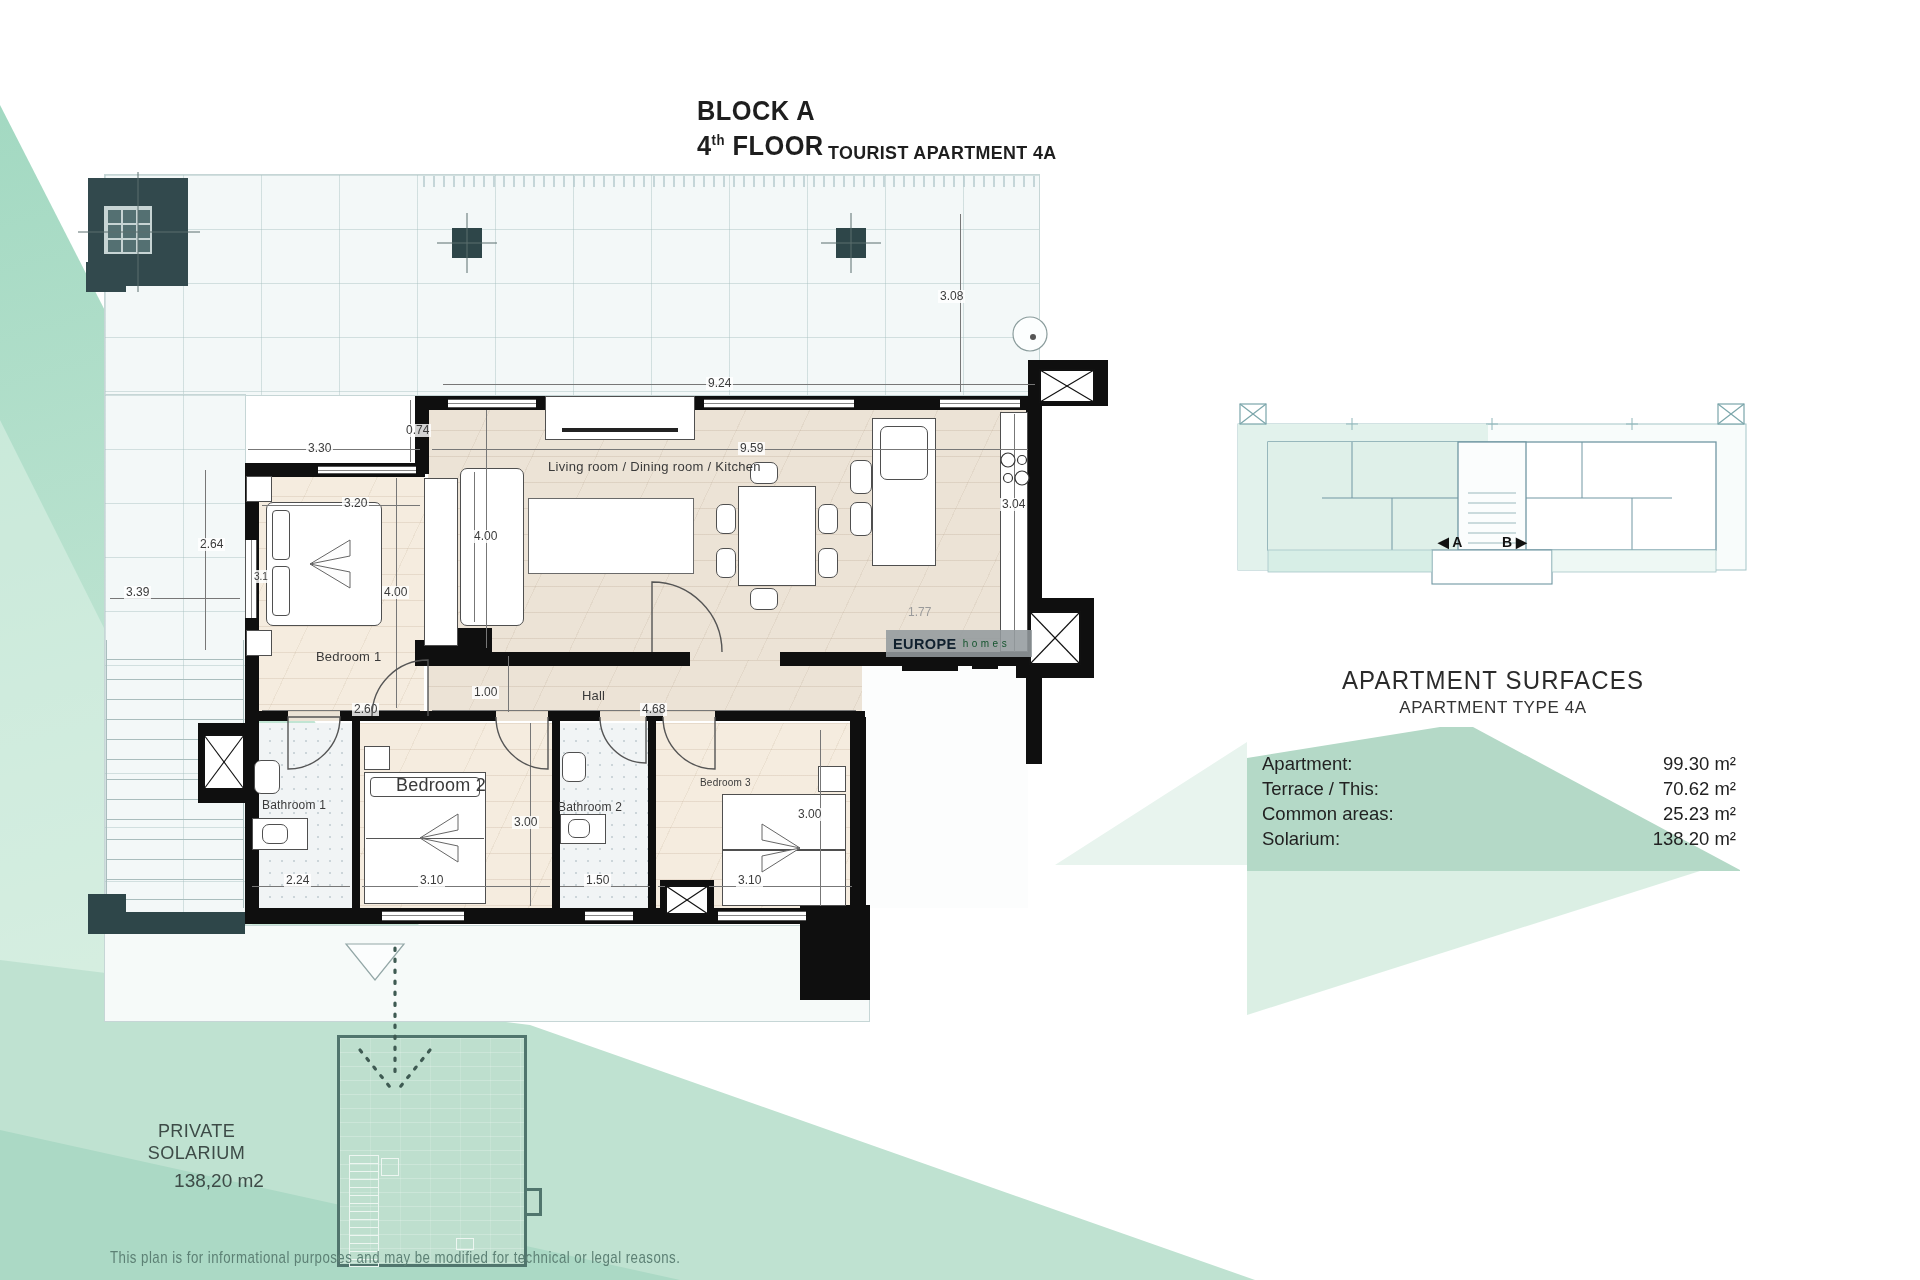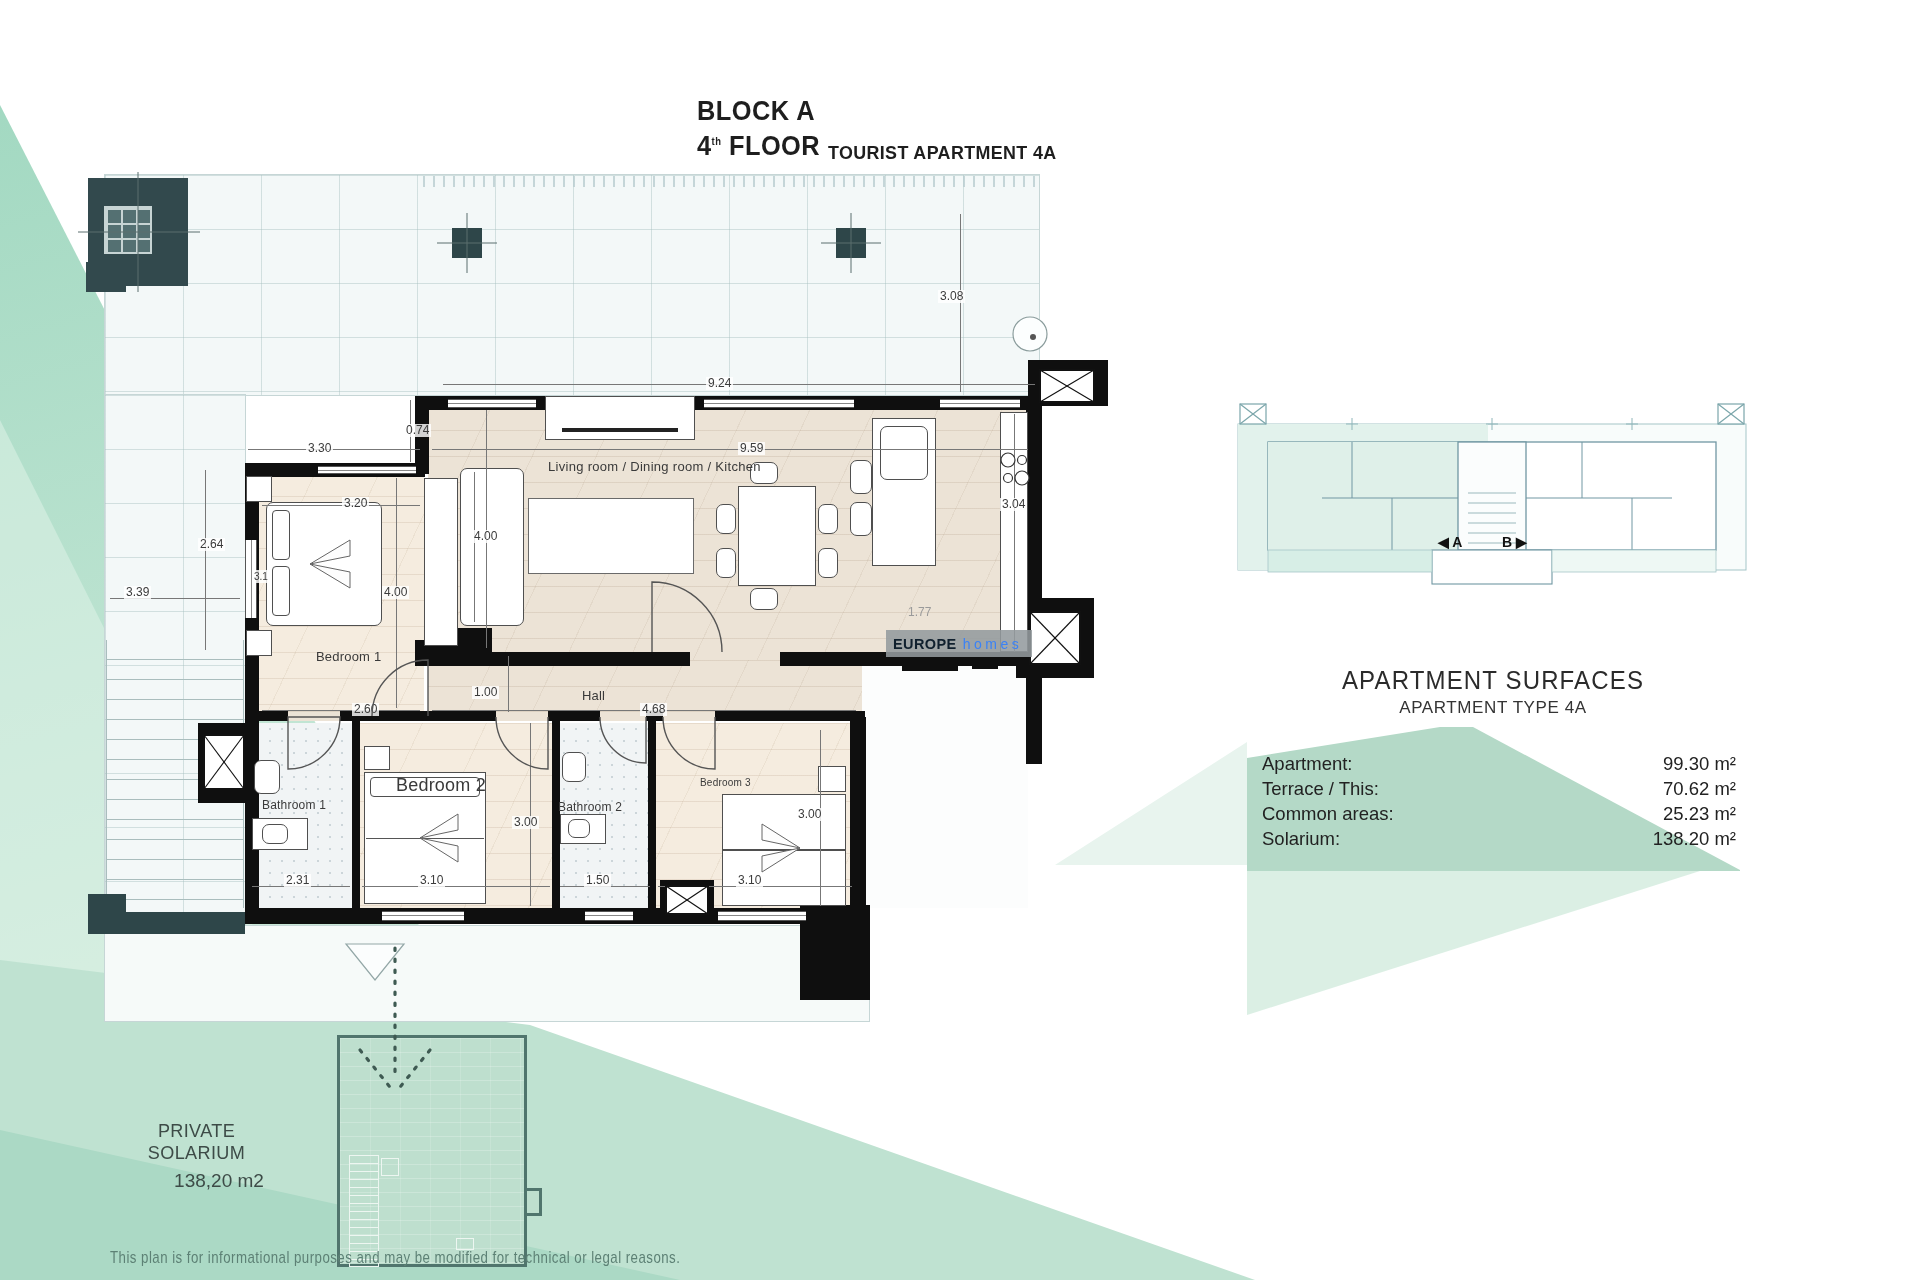--- a/index.html
+++ b/index.html
@@ -26,21 +26,21 @@
   .dl{position:absolute;background:#777}
   .dim{position:absolute;font-size:12px;line-height:13px;color:#3b3b3b;background:rgba(255,255,255,.82);
        padding:0 2px;white-space:nowrap;z-index:6}
   .rlab{position:absolute;font-size:13px;color:#3a3a3a;white-space:nowrap;letter-spacing:.2px;z-index:6}
   .stairs{position:absolute;box-sizing:border-box;border-left:1px solid #a9bdbd;border-right:1px solid #a9bdbd;
           background:repeating-linear-gradient(180deg,transparent 0 19px,#a9bdbd 19px 20px)}
   
   .title{position:absolute;left:697px;top:96px;transform:scaleX(.94);transform-origin:left top;z-index:8}
   .title .l1{font-size:27px;font-weight:600;letter-spacing:.5px;color:#1e1e1e}
   .title .l2{font-size:27px;font-weight:600;letter-spacing:.5px;color:#1e1e1e;margin-top:4px}
-  .title sup{font-size:10px}
+  .title sup{font-size:14px}
   .subtitle{position:absolute;left:828px;top:142px;font-size:19px;font-weight:600;letter-spacing:.4px;
             color:#1e1e1e;transform:scaleX(.94);transform-origin:left top;z-index:8}
   
   .surfhead{position:absolute;left:1243px;top:666px;width:500px;text-align:center;z-index:8}
   .surfhead .h1{font-size:25px;letter-spacing:1.2px;color:#2b2b2b;transform:scaleX(.96)}
   .surfhead .h2{font-size:17px;letter-spacing:.6px;color:#343434;margin-top:3px}
   .surfrows{position:absolute;left:1262px;top:753px;width:474px;z-index:8}
   .surfrows .row{display:flex;justify-content:space-between;height:25px;font-size:18.5px;color:#222}
   
   .solnote{position:absolute;left:104px;top:1120px;width:185px;text-align:center;z-index:8;color:#3d4b47}
@@ -50,21 +50,21 @@
   .solthumb{position:absolute;left:337px;top:1035px;width:190px;height:232px;box-sizing:border-box;
             border:3px solid #50756d;background:#bedfce;z-index:5;
             background-image:repeating-linear-gradient(180deg,rgba(255,255,255,.22) 0 1px,transparent 1px 14px),
                              repeating-linear-gradient(90deg,rgba(255,255,255,.14) 0 1px,transparent 1px 30px)}
   .solstairs{position:absolute;left:9px;top:117px;width:30px;height:112px;box-sizing:border-box;
              border:1px solid #edf6f1;background:repeating-linear-gradient(180deg,transparent 0 7px,#edf6f1 7px 8px)}
   
   .logo{position:absolute;left:886px;top:630px;width:146px;height:27px;background:rgba(148,155,158,.88);
         display:flex;align-items:center;padding-left:7px;box-sizing:border-box;z-index:7}
   .logo .b{font-size:14.5px;font-weight:800;color:#10202e;letter-spacing:.4px}
-  .logo .l{font-size:14px;color:#3b82f6;letter-spacing:3.5px;margin-left:6px}
+  .logo .l{font-size:10px;color:#14532d;letter-spacing:3.5px;margin-left:6px}
   .disclaimer{position:absolute;left:110px;top:1248px;font-size:17px;letter-spacing:.6px;color:#5d8175;
               transform:scaleX(.78);transform-origin:left top;white-space:nowrap;z-index:8}
   .ovlabel{position:absolute;font-size:14px;font-weight:600;color:#111;z-index:8}
   svg.ovl{position:absolute;left:0;top:0;z-index:7;pointer-events:none}
 </style>
 </head>
 <body>
 
 <div class="canvas">
 
@@ -207,21 +207,21 @@
   <span class="dim" style="left:342px;top:497px">3.20</span>
   <span class="dim" style="left:198px;top:538px">2.64</span>
   <span class="dim" style="left:124px;top:586px">3.39</span>
   <span class="dim" style="left:382px;top:586px">4.00</span>
   <span class="dim" style="left:472px;top:530px">4.00</span>
   <span class="dim" style="left:252px;top:570px;font-size:10px">3.1</span>
   <span class="dim" style="left:352px;top:703px">2.60</span>
   <span class="dim" style="left:472px;top:686px">1.00</span>
   <span class="dim" style="left:640px;top:703px">4.68</span>
   <span class="dim" style="left:512px;top:816px">3.00</span>
-  <span class="dim" style="left:284px;top:874px">2.31</span>
+  <span class="dim" style="left:284px;top:874px">2.24</span>
   <span class="dim" style="left:418px;top:874px">3.10</span>
   <span class="dim" style="left:584px;top:874px">1.50</span>
   <span class="dim" style="left:796px;top:808px">3.00</span>
   <span class="dim" style="left:736px;top:874px">3.10</span>
   <span class="dim" style="left:1000px;top:498px">3.04</span>
   <span class="dim" style="left:906px;top:606px;color:#9a9a9a;background:transparent">1.77</span>
 
   <span class="rlab" style="left:548px;top:459px;letter-spacing:.3px">Living room / Dining room / Kitchen</span>
   <span class="rlab" style="left:316px;top:649px">Bedroom 1</span>
   <span class="rlab" style="left:582px;top:688px">Hall</span>

